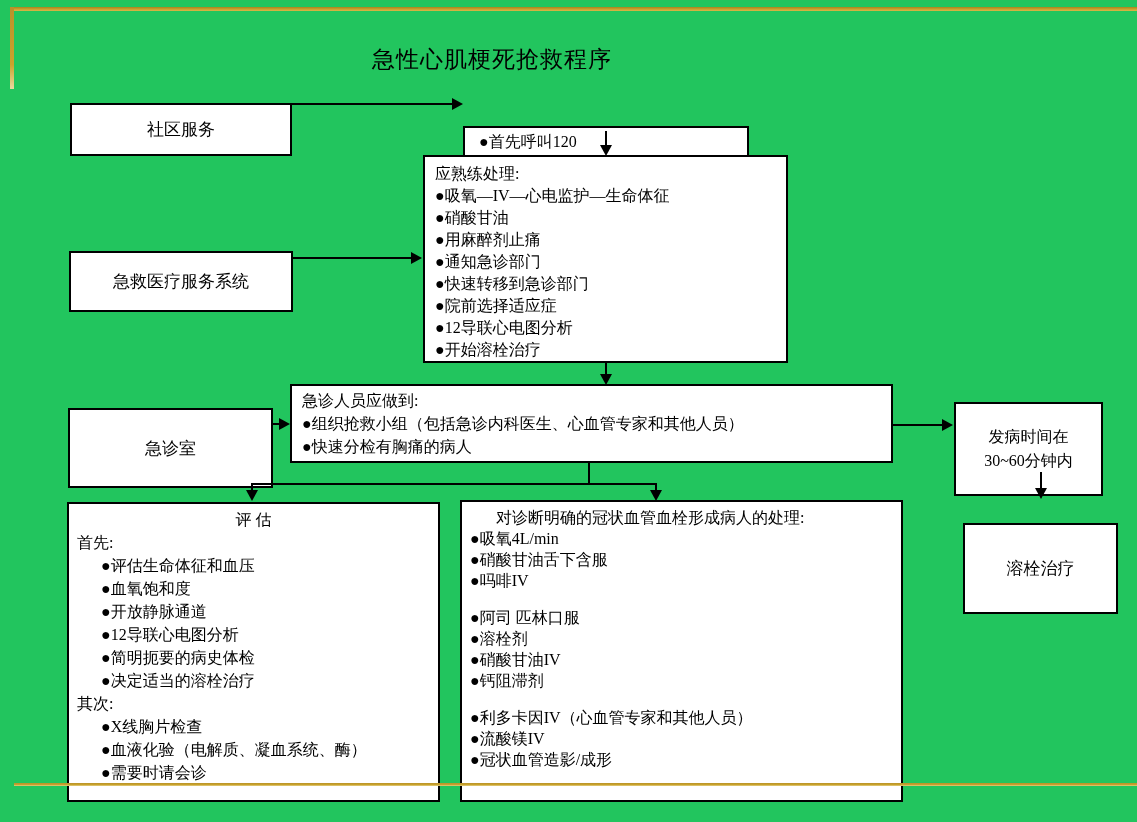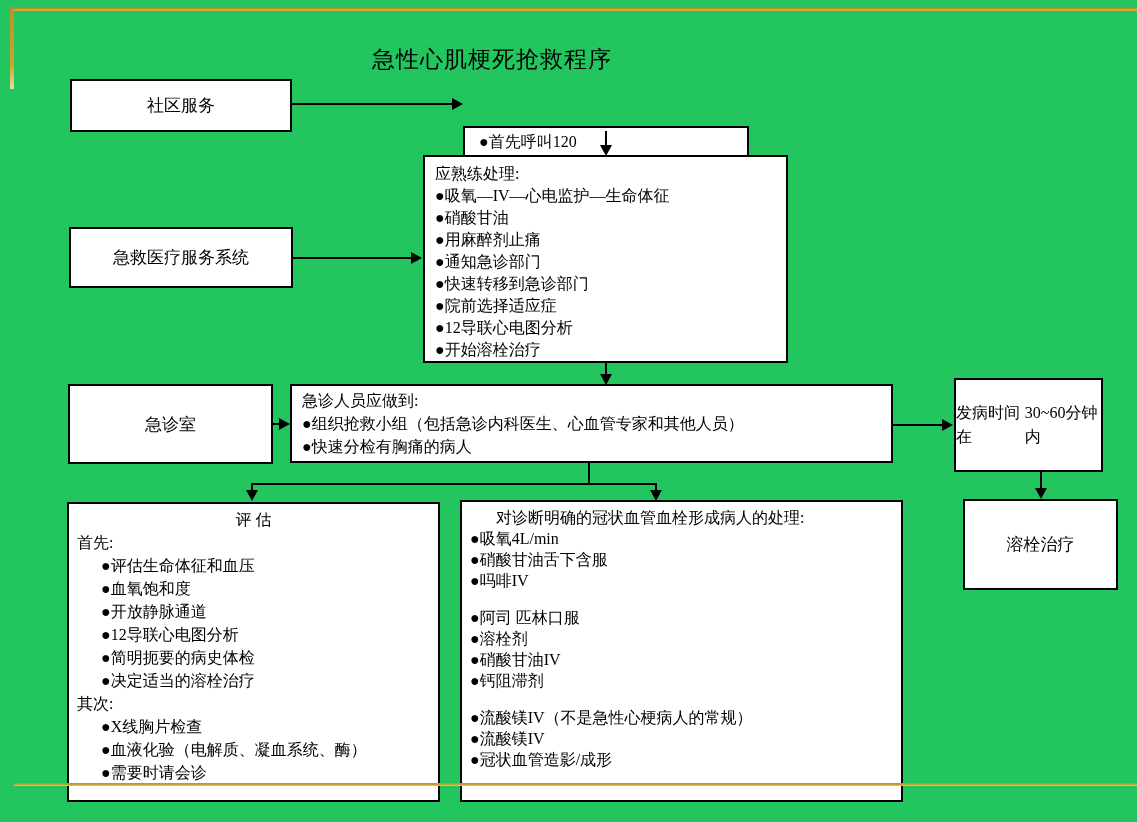--- a/index.html
+++ b/index.html
@@ -10,29 +10,29 @@
   .gold-top{position:absolute;left:10px;top:7px;width:1127px;height:4px;
     background:linear-gradient(180deg,#a8841f 0%,#caa32c 55%,#d9b84a 100%);z-index:6;}
   .gold-left{position:absolute;left:10px;top:7px;width:4px;height:82px;
     background:linear-gradient(180deg,#b8922a 0%,#caa32c 70%,#ead9a0 100%);z-index:6;}
   .gold-bottom{position:absolute;left:14px;top:783px;width:1123px;height:3px;
     background:linear-gradient(180deg,#b8922a 0%,#caa32c 60%,#e6d490 100%);z-index:6;}
 
   .title{position:absolute;left:372px;top:44px;font-size:23px;letter-spacing:1px;white-space:nowrap;}
 
   .box{position:absolute;border:2px solid #000;background:#fff;box-sizing:border-box;}
-  .center-label{display:flex;align-items:center;justify-content:center;font-size:17px;}
+  .center-label{display:flex;align-items:center;justify-content:center;font-size:17px;text-align:center;margin-top:24px;}
 
   .b-community{left:70px;top:79px;width:222px;height:53px;}
   .b-call{left:463px;top:78px;width:286px;height:53px;font-size:16px;line-height:22px;padding:3px 8px 0 14px;margin-top:48px;}
   .b-skilled{left:423px;top:155px;width:365px;height:208px;font-size:16px;line-height:22px;padding:6px 8px 0 10px;}
   .b-ems{left:69px;top:227px;width:224px;height:61px;}
   .b-er{left:68px;top:384px;width:205px;height:80px;}
   .b-erstaff{left:290px;top:384px;width:603px;height:79px;font-size:16px;line-height:23px;padding:3px 8px 0 10px;}
-  .b-onset{left:954px;top:378px;width:149px;height:94px;flex-direction:row;line-height:24px;font-size:16px;}
+  .b-onset{left:954px;top:378px;width:149px;height:94px;flex-direction:column;line-height:24px;font-size:16px;}
   .b-thromb{left:963px;top:499px;width:155px;height:91px;}
   .b-assess{left:67px;top:502px;width:373px;height:300px;font-size:16px;line-height:23px;padding:4px 8px 0 8px;}
   .b-treat{left:460px;top:500px;width:443px;height:302px;font-size:16px;line-height:21px;padding:5px 8px 0 8px;}
 
   .assess-title{text-align:center;}
   .indent{padding-left:24px;}
   .treat-heading{text-indent:26px;}
   .spacer{height:16px;}
 
   .hline{position:absolute;height:2px;background:#000;}
@@ -114,21 +114,21 @@
     <div class="treat-heading">对诊断明确的冠状血管血栓形成病人的处理:</div>
     <div>●吸氧4L/min</div>
     <div>●硝酸甘油舌下含服</div>
     <div>●吗啡IV</div>
     <div class="spacer"></div>
     <div>●阿司 匹林口服</div>
     <div>●溶栓剂</div>
     <div>●硝酸甘油IV</div>
     <div>●钙阻滞剂</div>
     <div class="spacer"></div>
-    <div>●流酸镁IV（不是急性心梗病人的常规）</div>
+    <div>●利多卡因IV（心血管专家和其他人员）</div>
     <div>●流酸镁IV</div>
     <div>●冠状血管造影/成形</div>
   </div>
 
   <div class="hline" style="left:292px;top:103px;width:162px;"></div>
   <div class="tri-right" style="left:452px;top:98px;"></div>
 
   <div class="vline" style="left:605px;top:131px;height:15px;"></div>
   <div class="tri-down" style="left:600px;top:145px;"></div>
 

